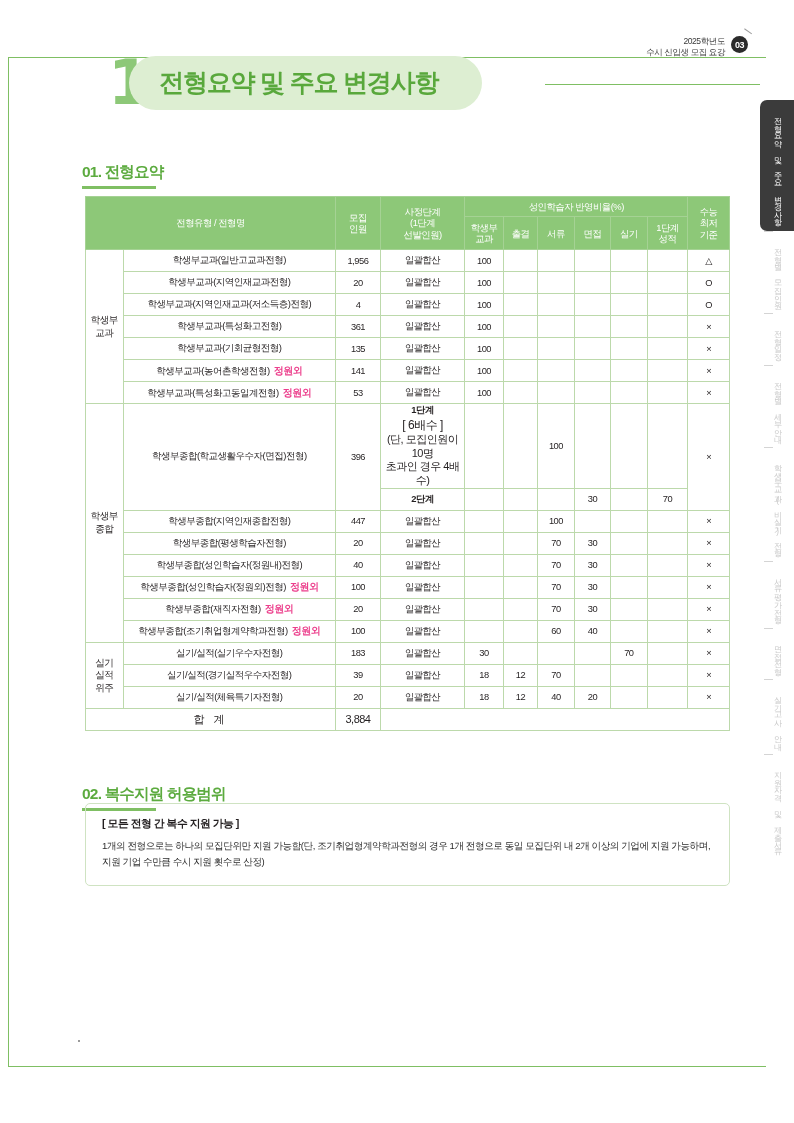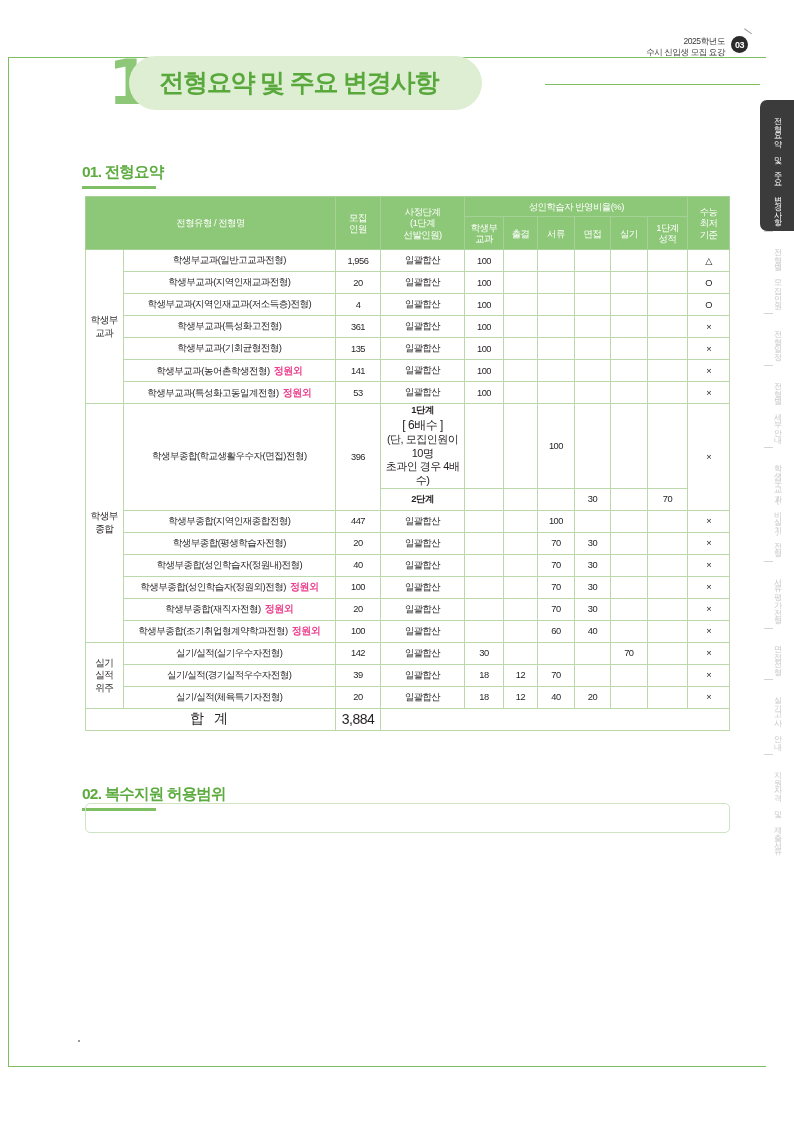--- a/index.html
+++ b/index.html
@@ -180,21 +180,21 @@
     display: block;
   }
   .tag-extra {
     color: #ec3f8c;
     font-size: 10px;
     font-weight: bold;
     margin-left: 2px;
   }
   tr.total-row td {
     height: 23px;
-    font-size: 14px;
+    font-size: 11px;
   }
   tr.total-row td.total-label { letter-spacing: 3px; }
   .hr-strong { border-top: 1.6px solid #8dc878 !important; }
 
   
   .note-box {
     position: absolute;
     left: 85px;
     top: 803px;
     width: 645px;
@@ -508,21 +508,21 @@
         <td>40</td>
         <td></td>
         <td></td>
         <td>×</td>
       </tr>
       <tr class="hr-strong">
         <td class="group-cell" rowspan="3"><span style="white-space:pre-line">실기
 실적
 위주</span></td>
         <td class="name-cell">실기/실적(실기우수자전형)</td>
-        <td>142</td>
+        <td>183</td>
         <td>일괄합산</td>
         <td>30</td>
         <td></td>
         <td></td>
         <td></td>
         <td>70</td>
         <td></td>
         <td>×</td>
       </tr>
       <tr>
@@ -553,20 +553,22 @@
         <td class="total-label" colspan="2">합 계</td>
         <td>3,884</td>
         <td colspan="8"></td>
       </tr>
     </tbody>
 </table>
 
 <div class="section-head" id="sec2-head">02. 복수지원 허용범위</div>
 
 <div class="note-box">
+  <div class="note-title">[ 모든 전형 간 복수 지원 가능 ]</div>
+  <div class="note-body">1개의 전형으로는 하나의 모집단위만 지원 가능함(단, 조기취업형계약학과전형의 경우 1개 전형으로 동일 모집단위 내 2개 이상의 기업에 지원 가능하며, 지원 기업 수만큼 수시 지원 횟수로 산정)</div>
 </div>
 
 <div class="side-tabs" id="side-tabs">
     <div class="side-tab active">
       <span class="vtext">전형요약 및 주요 변경사항</span>
     </div>
     <div class="tab-sep"></div>
     <div class="side-tab idle">
       <span class="vtext">전형별 모집인원</span>
     </div>

